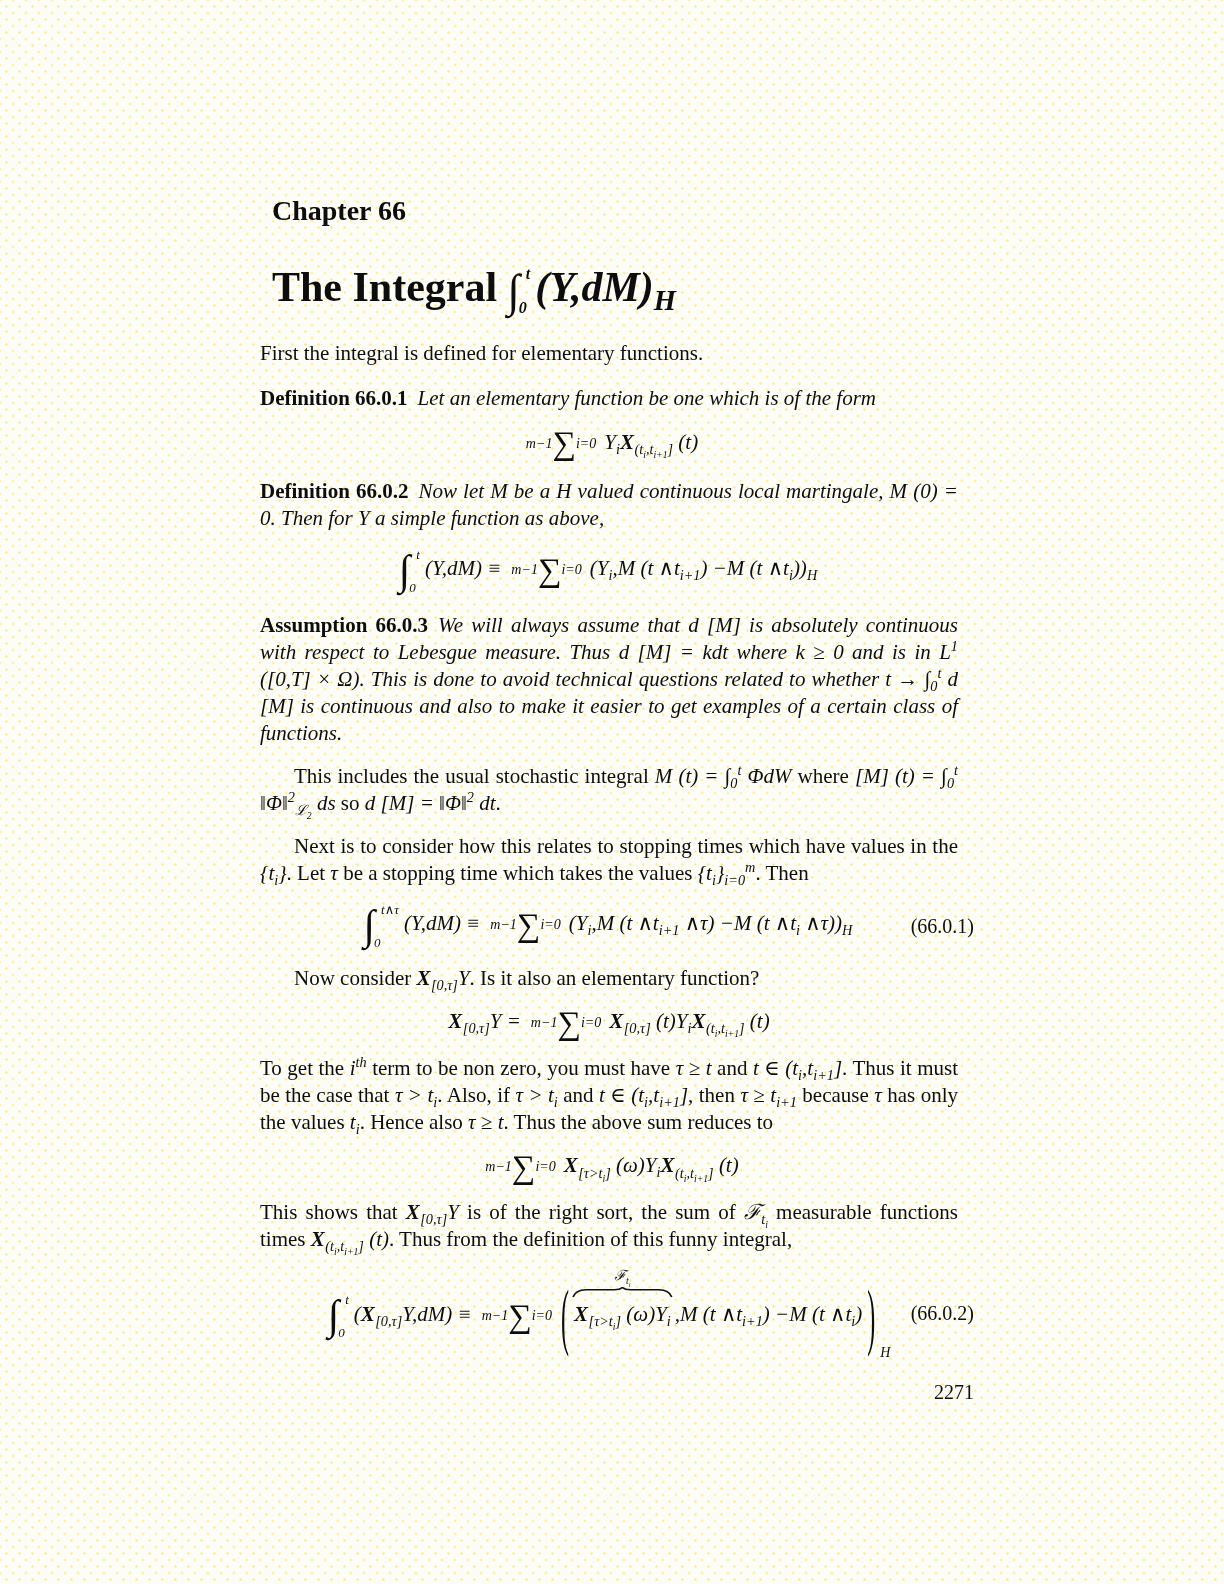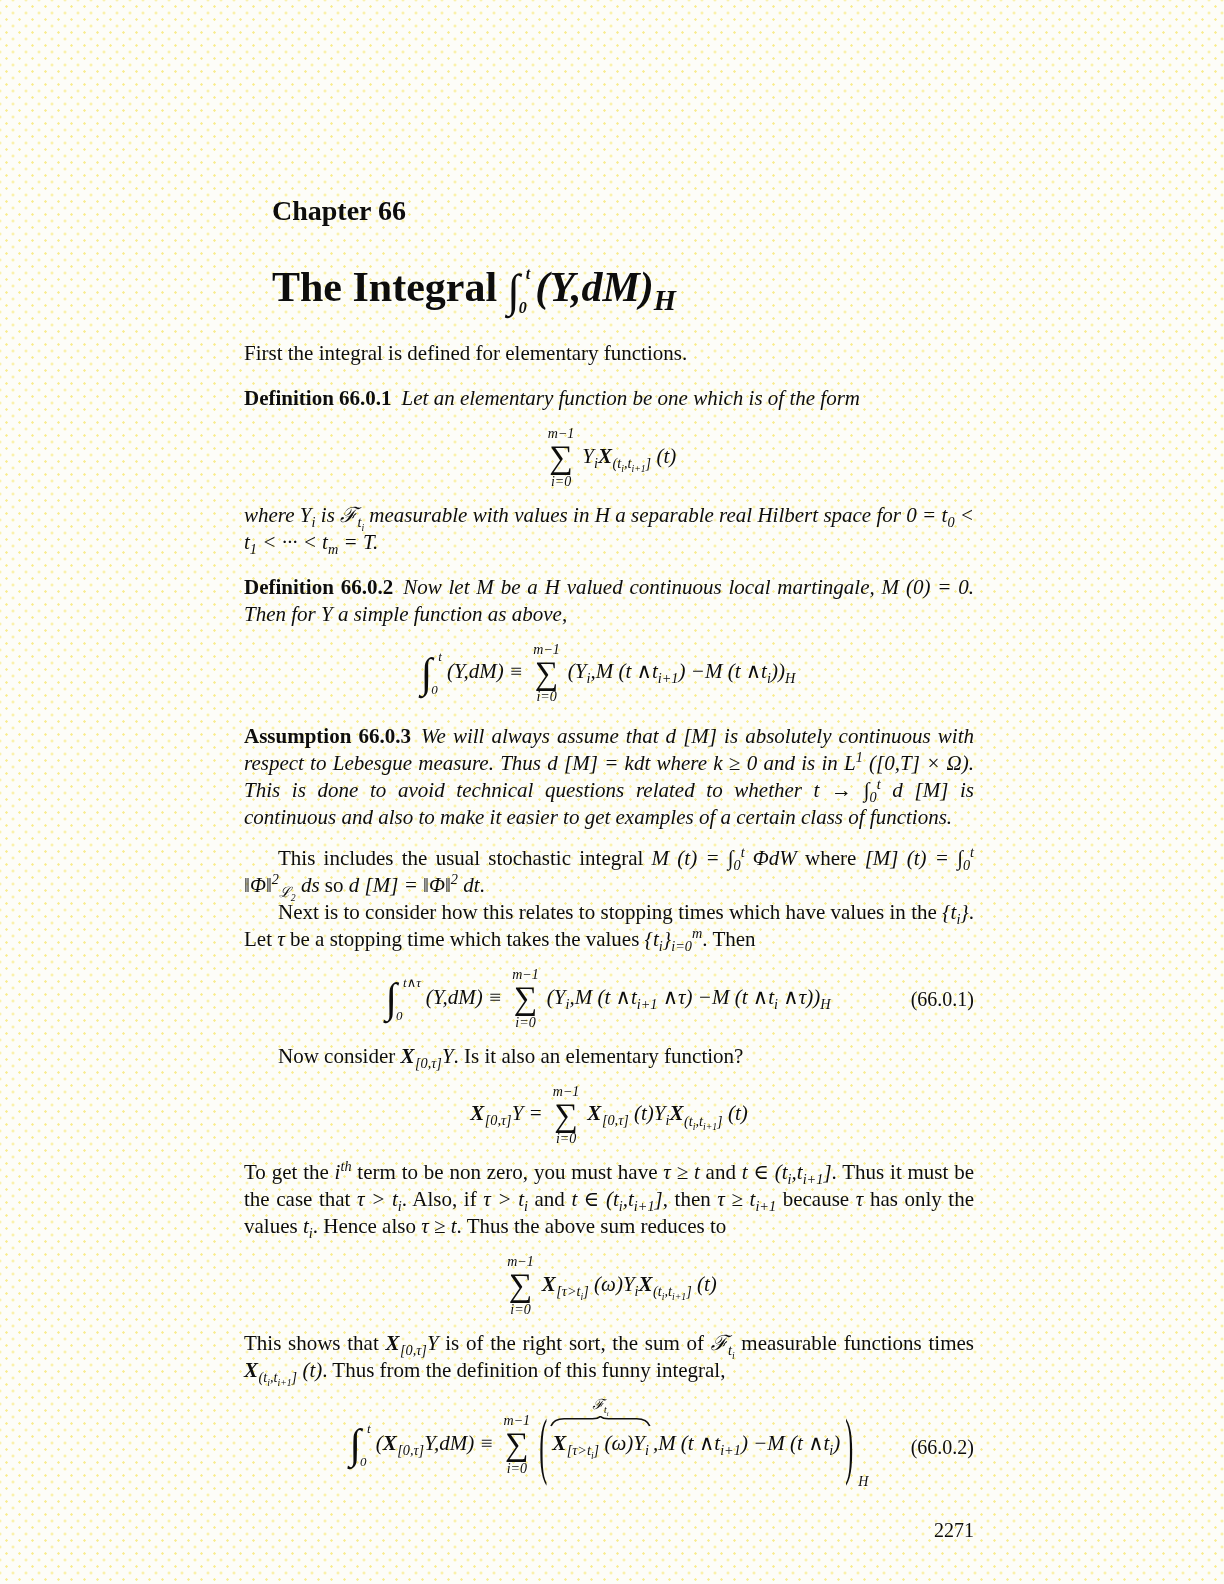--- a/index.html
+++ b/index.html
@@ -32,21 +32,21 @@
     font-size:28px; font-weight:bold;
     line-height:1.1;
   }
   .chapter-title {
     margin:36px 0 12px 28px;
     font-size:42px; font-weight:bold;
     line-height:1.15;
   }
   .title-math { font-style:italic; margin-left:10px; white-space:nowrap; }
   .para {
-    margin:0;
+    margin:16px;
     font-size:21px; line-height:27px;
     text-align:justify;
   }
   .gap-sm { margin-top:14px; }
   .gap-md { margin-top:18px; }
   .gap-lg { margin-top:24px; }
   .indent { text-indent:34px; }
   .it { font-style:italic; }
   .head { font-weight:bold; font-style:normal; margin-right:10px; }
   sub, sup { font-size:68%; line-height:0; }
@@ -56,21 +56,21 @@
   .eq {
     position:relative;
     margin:14px 0 12px 0;
     text-align:center;
     font-size:21px; font-style:italic;
     line-height:1.1;
     white-space:nowrap;
   }
   .mbody { margin:0 2px; }
   .sum {
-    display:inline-flex; flex-direction:column; align-items:center;
+    display:inline-flex; flex-direction:row; align-items:center;
     vertical-align:middle; margin:0 6px 0 8px; line-height:1;
   }
   .sum .lim { font-size:14px; line-height:1.15; }
   .sum .op { font-size:33px; line-height:0.95; font-style:normal; }
   .int {
     font-size:42px; font-style:normal; line-height:0.9;
     vertical-align:middle; display:inline-block;
   }
   .intlims {
     display:inline-flex; flex-direction:column; justify-content:space-between;
@@ -131,21 +131,20 @@
     <p class="para gap-lg">First the integral is defined for elementary functions.</p>
 
     <p class="para it gap-md"><b class="head">Definition 66.0.1</b><span>Let an elementary function be one which is of the form</span></p>
 
     <div class="eq"><span class="sum">
           <span class="lim">m−1</span>
           <span class="op">∑</span>
           <span class="lim">i=0</span>
         </span><span class="mbody">Y<sub>i</sub><span class="scrX">X</span><sub>(t<sub>i</sub>,t<sub>i+1</sub>]</sub> (t)</span></div>
 
-    <p class="para it">where Y<sub>i</sub> is ℱ<sub>t<sub>i</sub></sub> measurable with values in H a separable real Hilbert space for 0 = t<sub>0</sub> &lt; t<sub>1</sub> &lt; ··· &lt; t<sub>m</sub> = T.</p>
 
     <p class="para it gap-md"><b class="head">Definition 66.0.2</b><span>Now let M be a H valued continuous local martingale, M (0) = 0. Then for Y a simple function as above,</span></p>
 
     <div class="eq"><span class="int">∫</span><span class="intlims">
           <span class="sup">t</span>
           <span class="sub">0</span>
         </span><span class="mbody">(Y,dM) ≡</span><span class="sum">
           <span class="lim">m−1</span>
           <span class="op">∑</span>
           <span class="lim">i=0</span>

